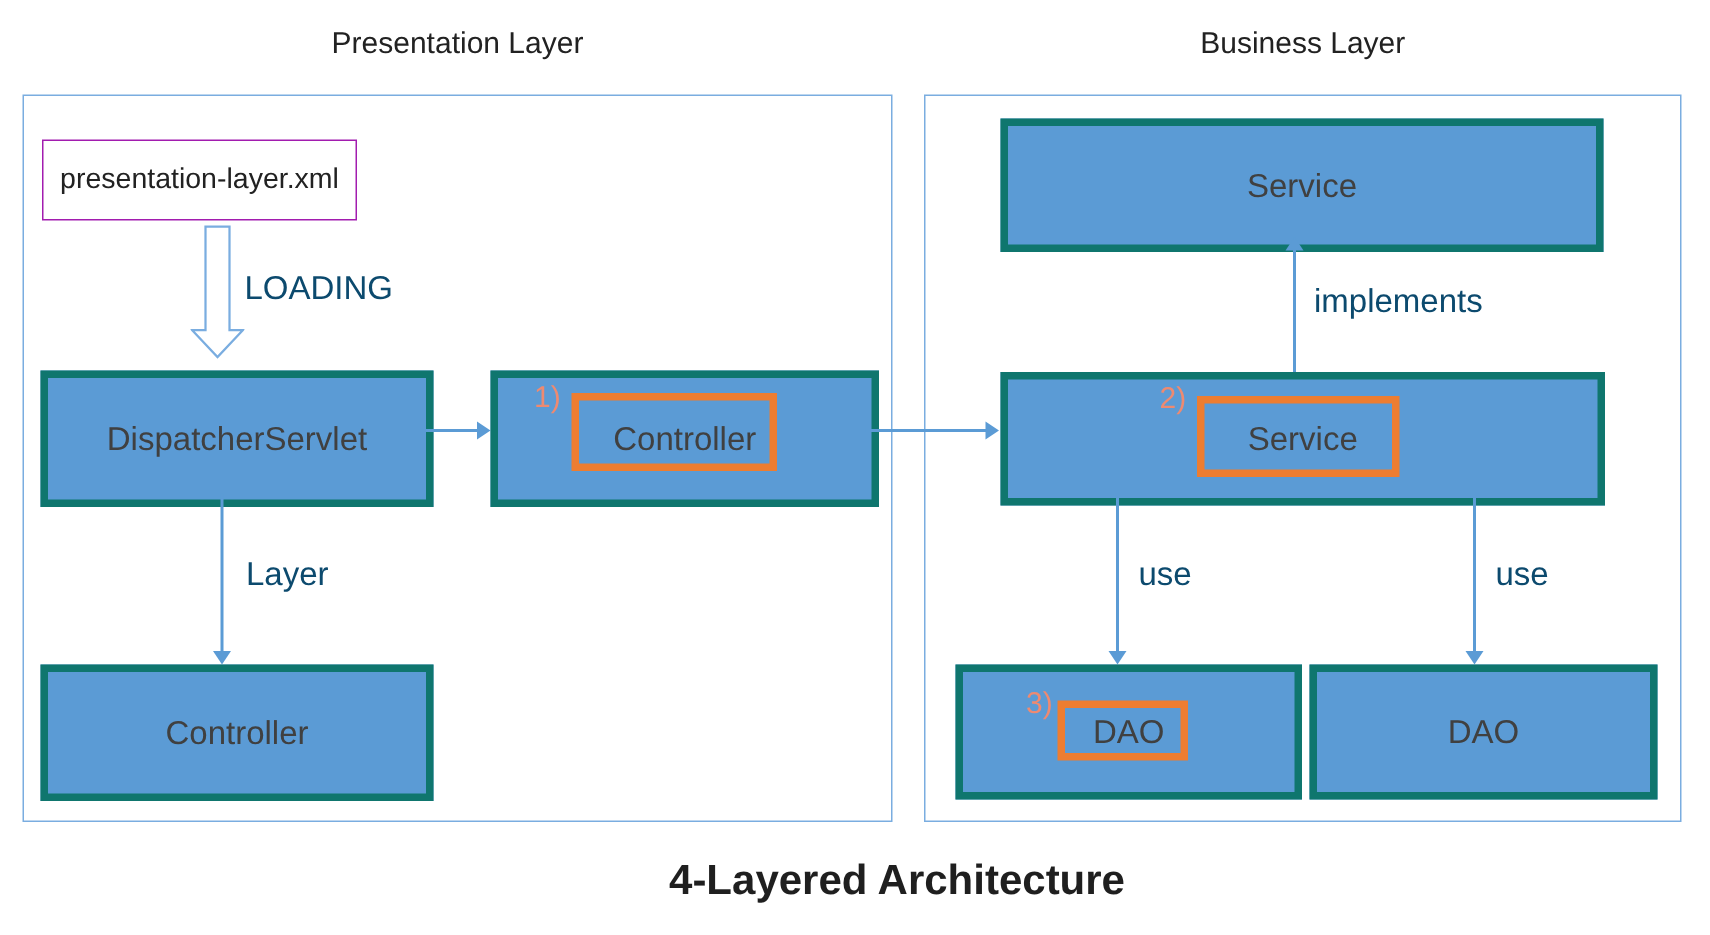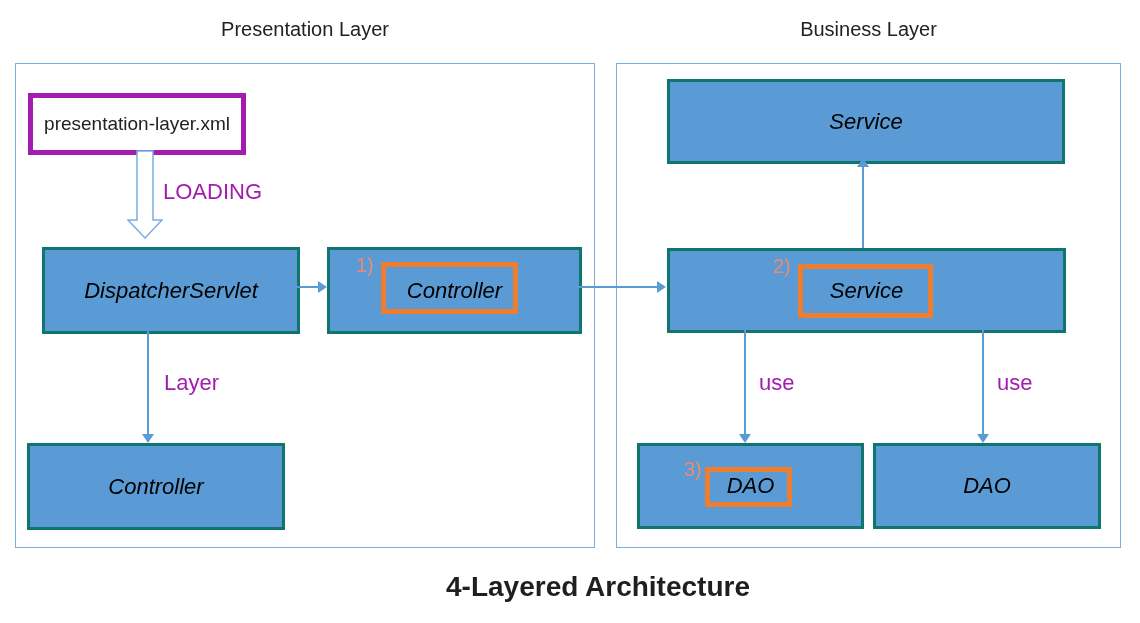--- a/index.html
+++ b/index.html
@@ -7,32 +7,31 @@
     position:relative; width:1140px; height:623px; background:#ffffff;
     font-family:"Liberation Sans", sans-serif; overflow:hidden;
   }
   .layer-title {
     position:absolute; text-align:center; font-size:20px; color:#222222;
   }
   .layer-box {
     position:absolute; border:1.5px solid #7aade0; background:#ffffff;
   }
   .node {
-    position:absolute; background:#5b9bd5; border:3px solid #0f766e;
-    color:#000000; display:flex; align-items:center; justify-content:center;
+    position:absolute; background:#5b9bd5; border:5px solid #0f766e;
+    color:#404040; display:flex; align-items:center; justify-content:center;
     font-size:22px;
-    font-style:italic;
   }
   .plain-box {
-    position:absolute; background:#ffffff; border:5px solid #a21caf;
+    position:absolute; background:#ffffff; border:1px solid #a21caf;
     color:#222222; display:flex; align-items:center; justify-content:center;
     font-size:19px;
   }
   .edge-label {
-    position:absolute; font-size:22px; color:#a21caf; white-space:nowrap;
+    position:absolute; font-size:22px; color:#0c4a6e; white-space:nowrap;
   }
   .hl-rect {
     position:absolute; border:5px solid #ed7d31; background:transparent;
     box-sizing:border-box;
   }
   .marker {
     position:absolute; font-size:20px; color:#ee8a71; font-weight:400;
   }
   .hline { position:absolute; height:2px; background:#5b9bd5; }
   .vline { position:absolute; width:2px;  background:#5b9bd5; }
@@ -70,21 +69,21 @@
 
   <div class="plain-box" style="left:28px; top:93px; width:208px; height:52px;">
     <span>presentation-layer.xml</span>
   </div>
 
   <svg class="block-arrow" style="left:127px; top:150px;" width="36" height="90" viewBox="0 0 36 90">
     <polygon points="10,1 26,1 26,70 35,70 18,88 1,70 10,70" fill="#ffffff" stroke="#7aade0" stroke-width="1.5" stroke-linejoin="miter"></polygon>
   </svg>
   <div class="edge-label" style="left:163px; top:179px;">LOADING</div>
 
-  <div class="node" style="left:42px; top:247px; width:252px; height:81px;">
+  <div class="node" style="left:27px; top:247px; width:252px; height:81px;">
     <span>DispatcherServlet</span>
   </div>
 
   <div class="hline" style="left:280px; top:286px; width:39px;"></div>
   <div class="tri-right" style="left:318px; top:281px;"></div>
 
   <div class="node" style="left:327px; top:247px; width:249px; height:81px;">
     <span>Controller</span>
   </div>
   <div class="hl-rect" style="left:381px; top:262px; width:137px; height:52px;"></div>
@@ -100,20 +99,21 @@
   <div class="node" style="left:27px; top:443px; width:252px; height:81px;">
     <span>Controller</span>
   </div>
 
   <div class="node" style="left:667px; top:79px; width:392px; height:79px;">
     <span>Service</span>
   </div>
 
   <div class="vline" style="left:862px; top:166px; height:82px;"></div>
   <div class="tri-up" style="left:857px; top:158px;"></div>
+  <div class="edge-label" style="left:876px; top:188px;">implements</div>
 
   <div class="node" style="left:667px; top:248px; width:393px; height:79px;">
     <span>Service</span>
   </div>
   <div class="hl-rect" style="left:798px; top:264px; width:135px; height:54px;"></div>
   <div class="marker" style="left:773px; top:255px;">2)</div>
 
   <div class="vline" style="left:744px; top:328px; height:107px;"></div>
   <div class="tri-down" style="left:739px; top:434px;"></div>
   <div class="edge-label" style="left:759px; top:370px;">use</div>

